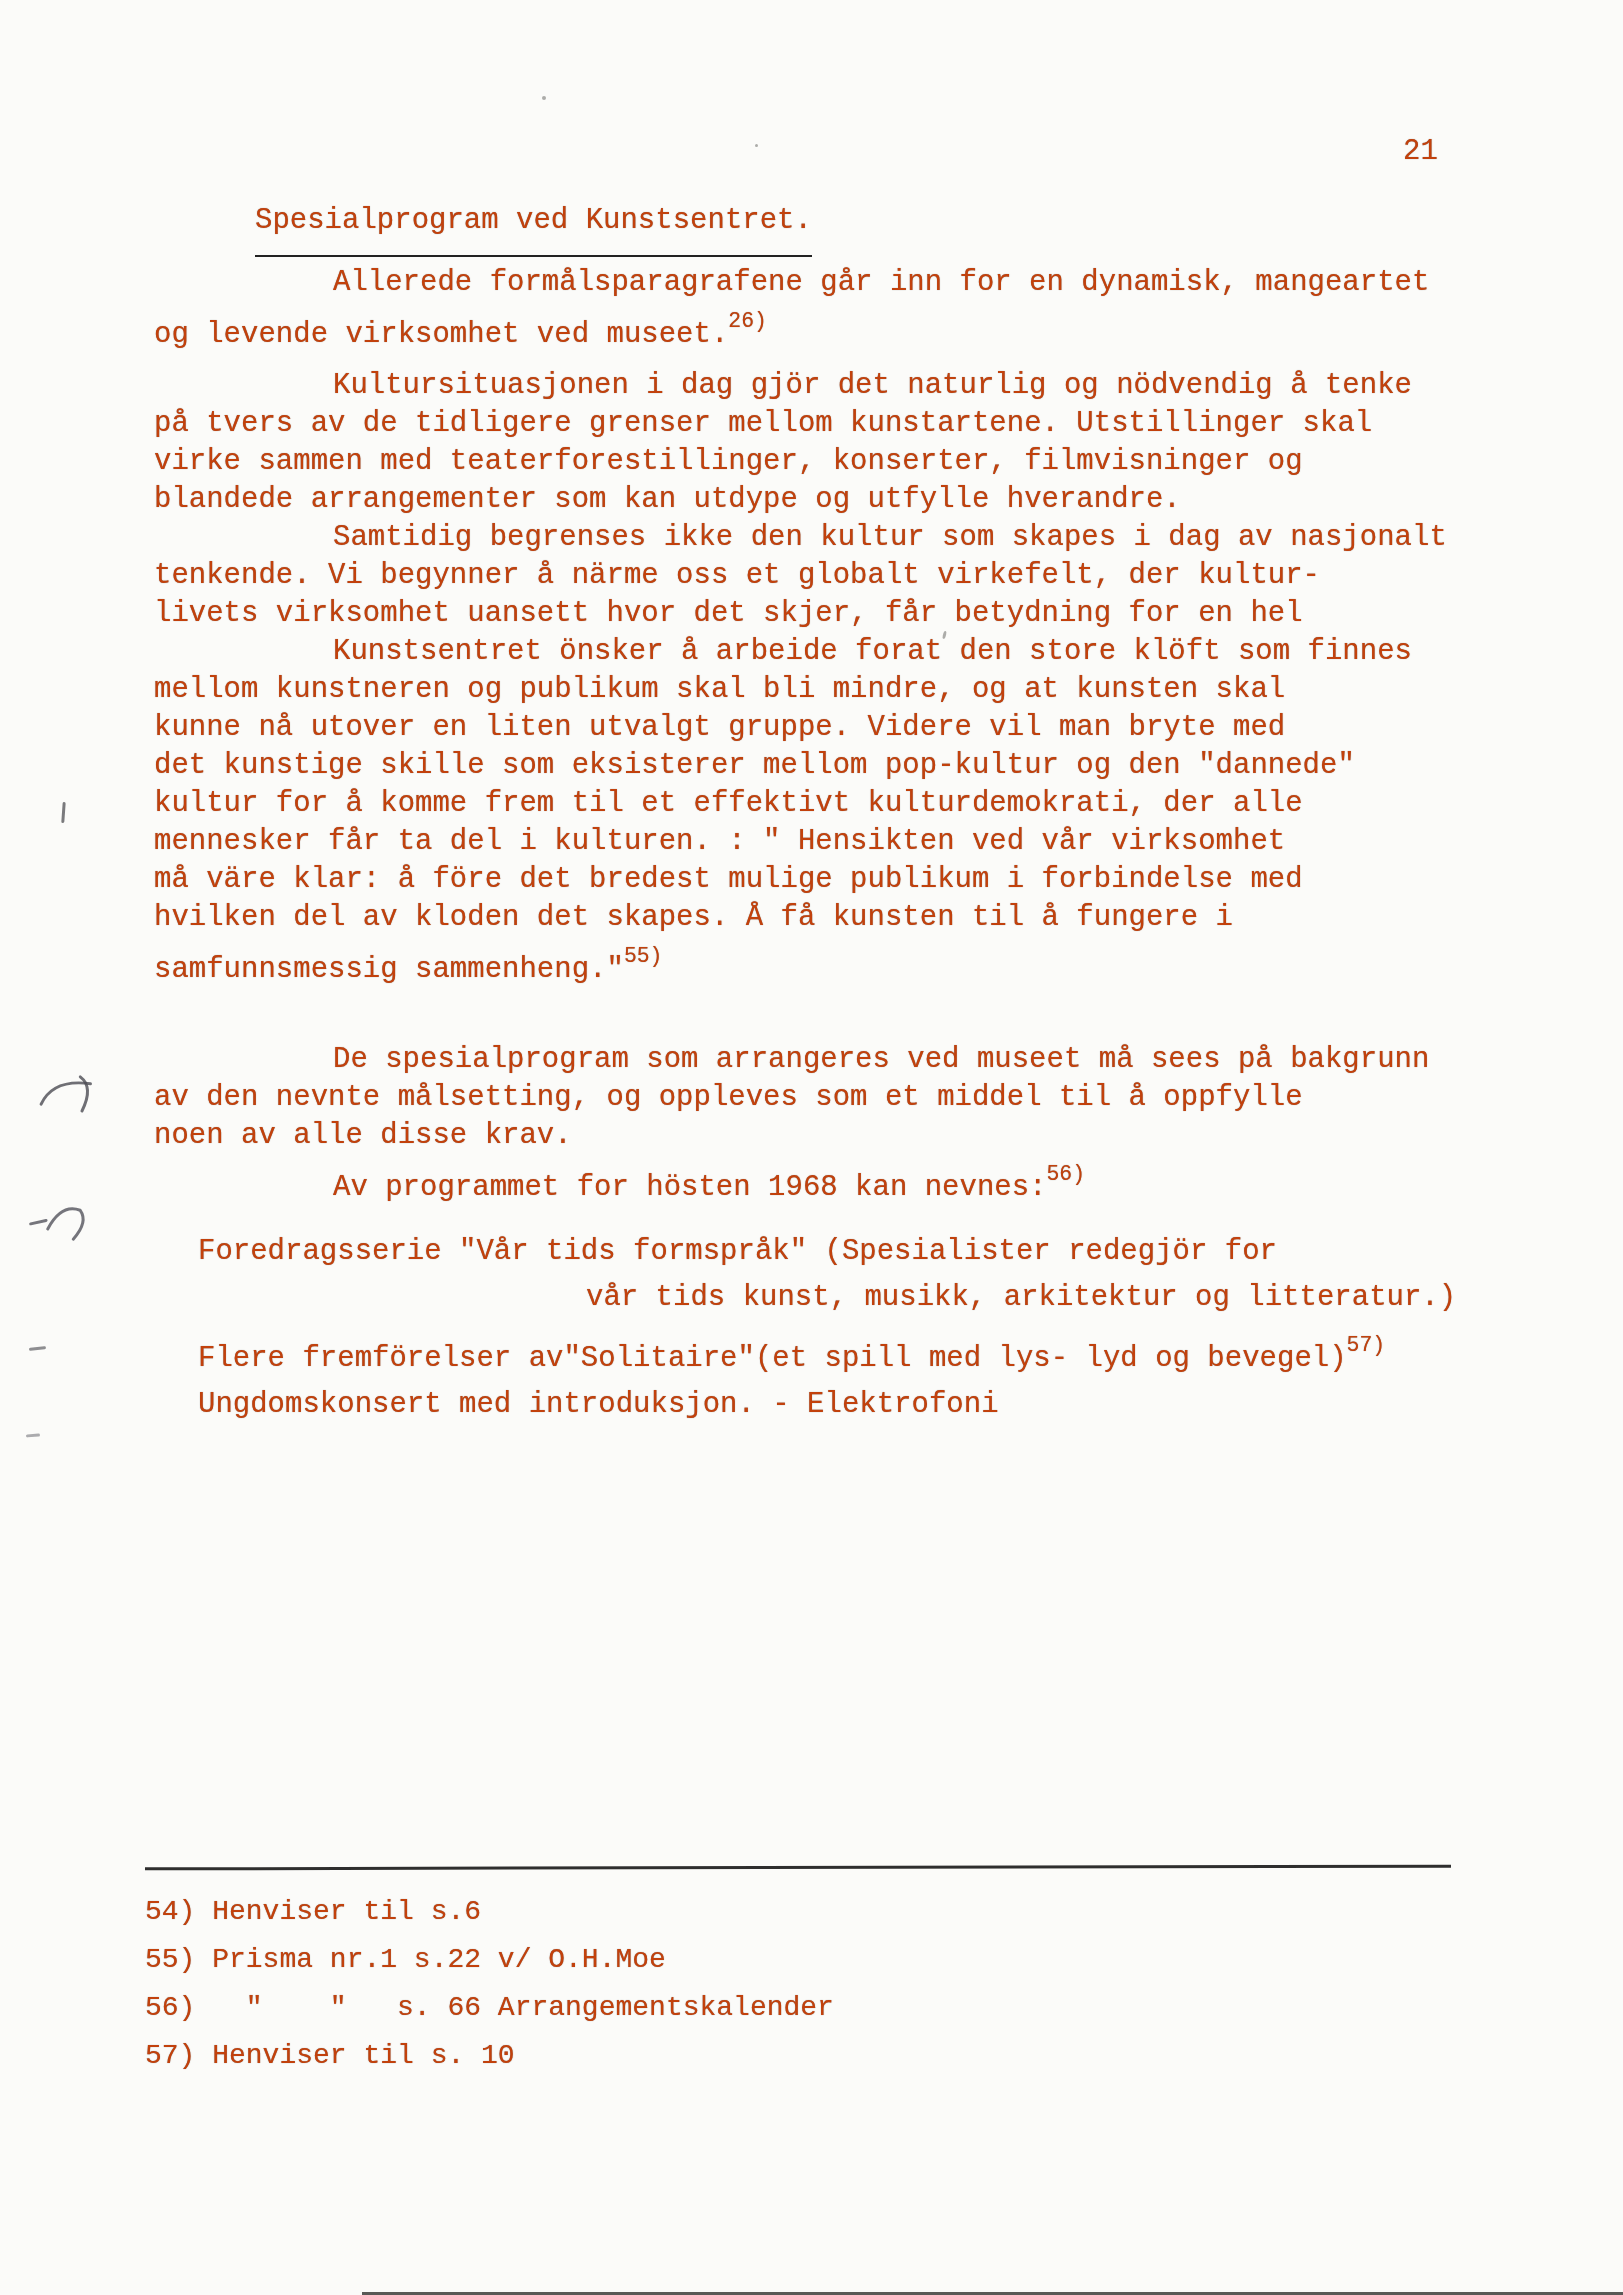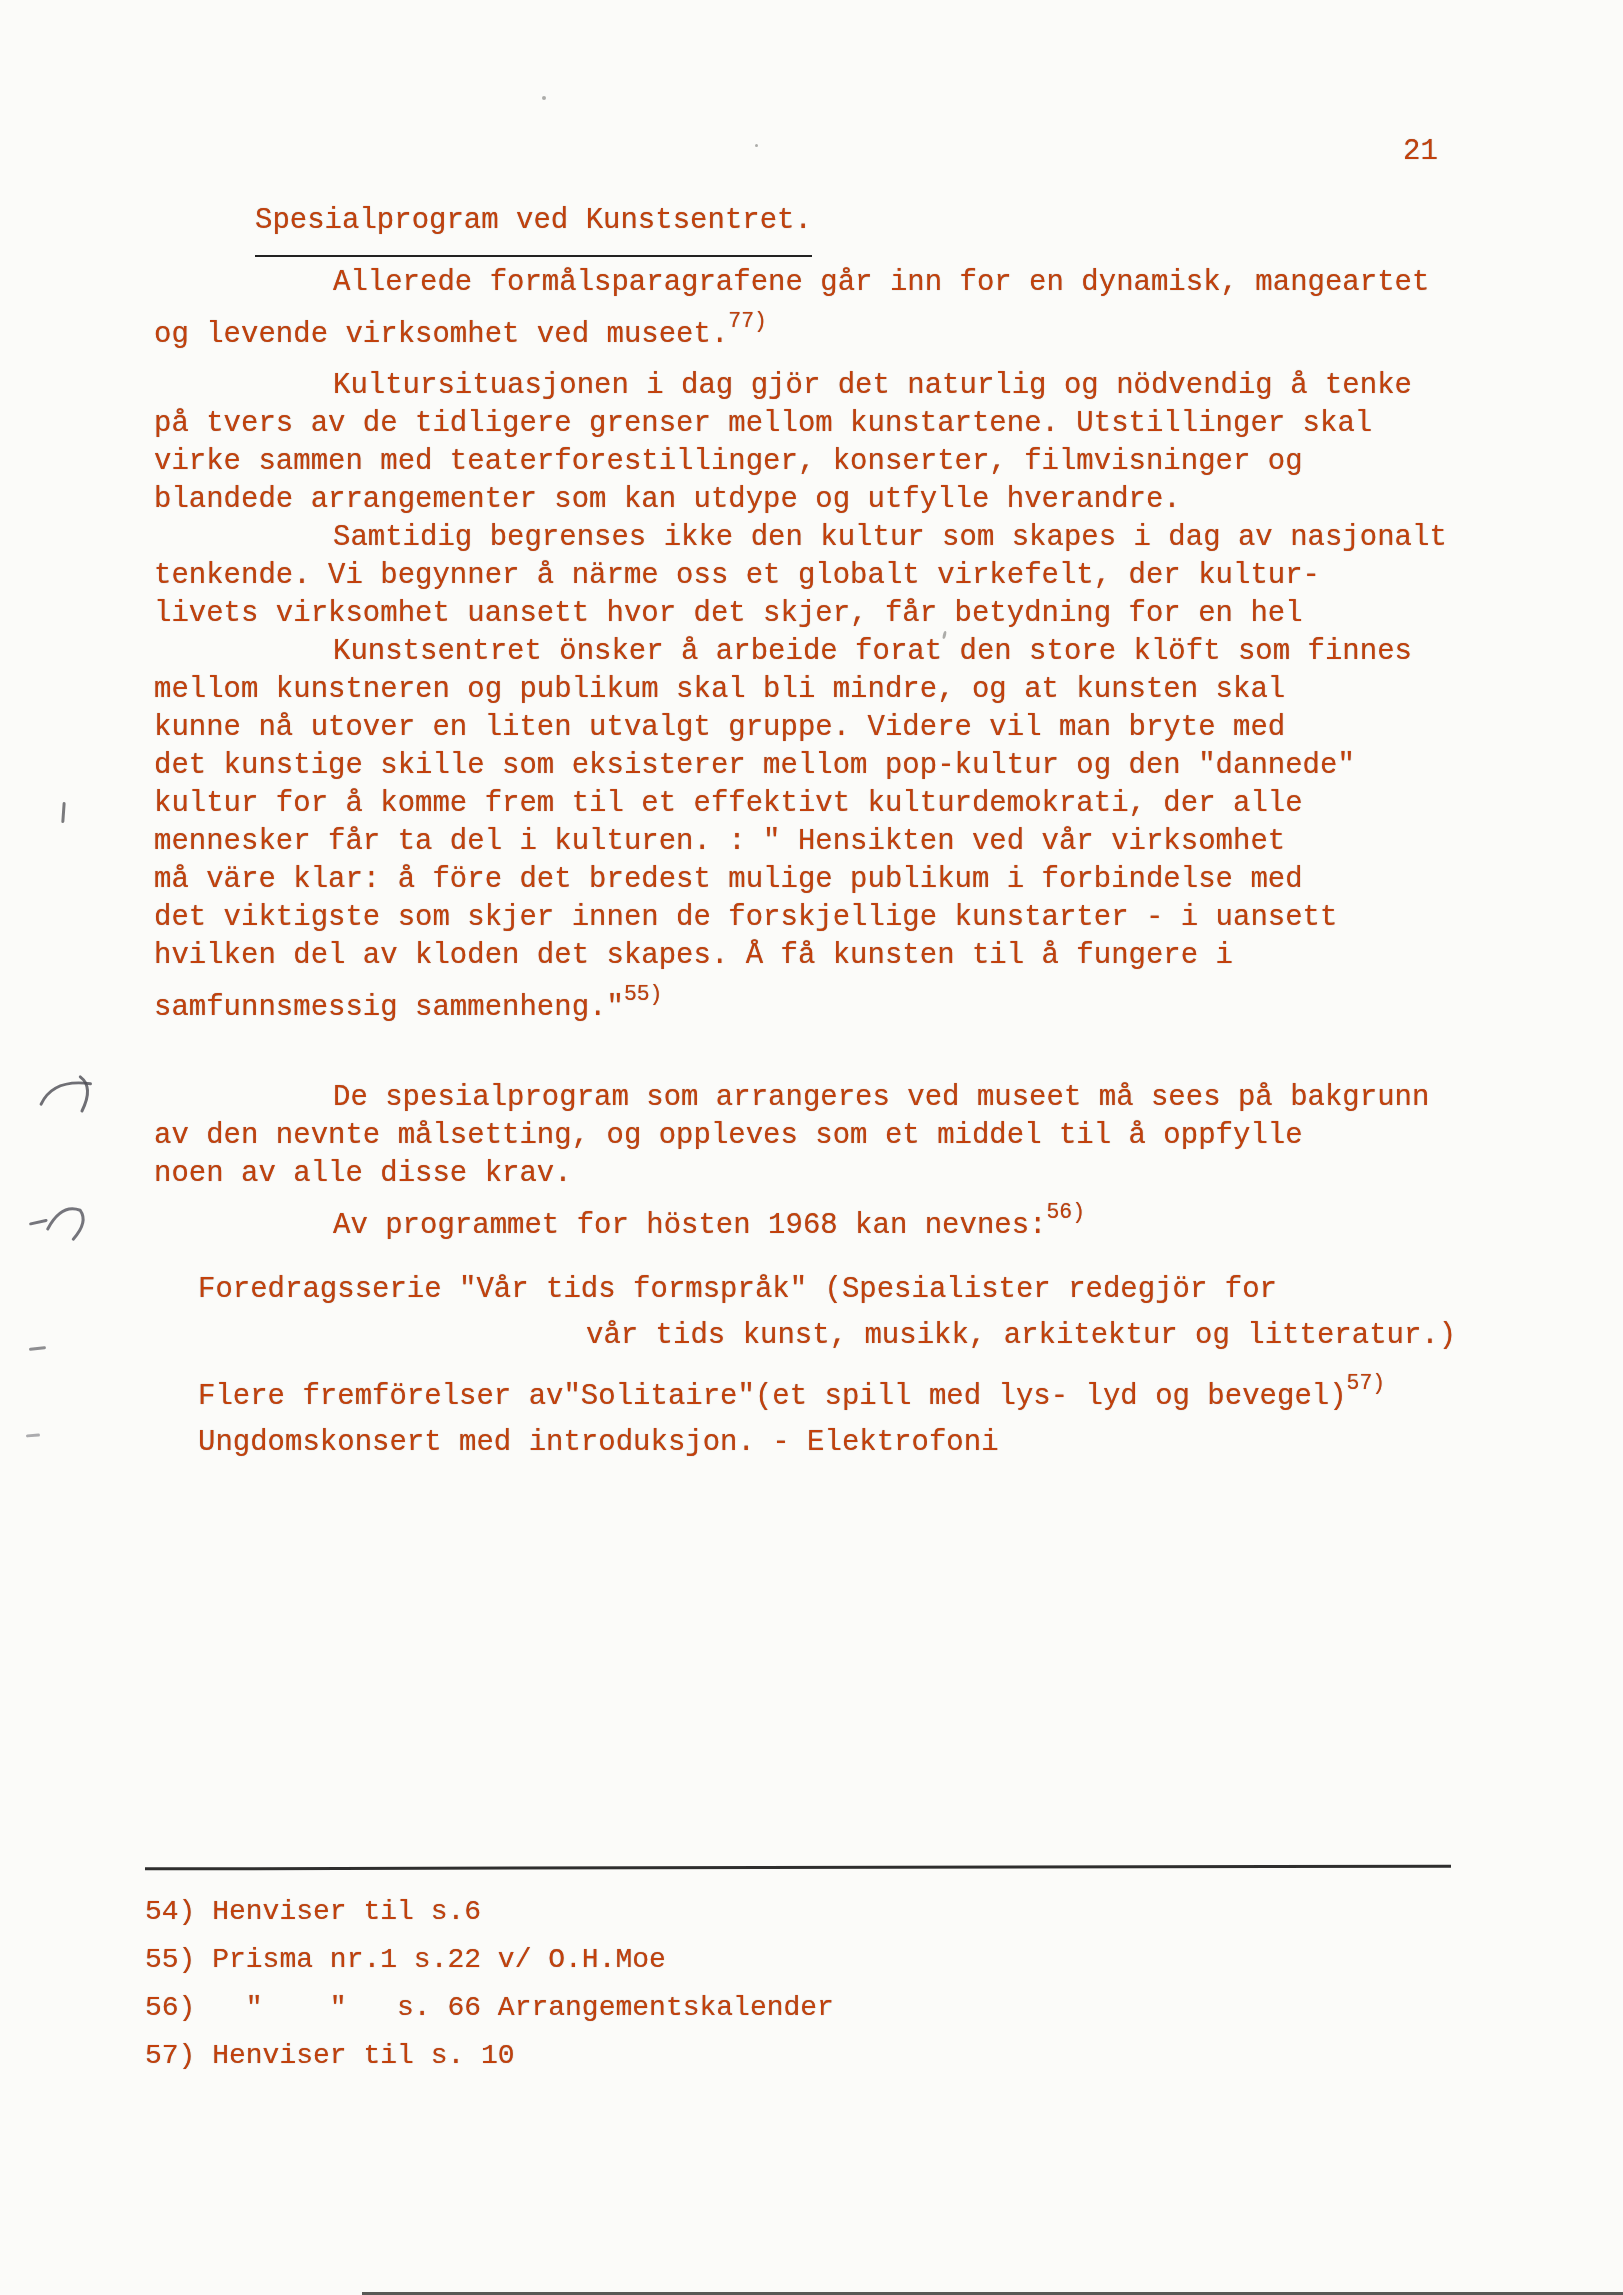--- a/index.html
+++ b/index.html
@@ -121,21 +121,21 @@
   <div class="page-number txt">21</div>
 
   <div class="content">
     <div class="heading-row">
       <span class="heading txt">Spesialprogram ved Kunstsentret.</span>
     </div>
     <div>
 
         <div class="line txt ind-para"><span class="line-text">Allerede formålsparagrafene går inn for en dynamisk, mangeartet</span></div>
 
-        <div class="line txt"><span class="line-text">og levende virksomhet ved museet.</span><sup class="fn line-sup">77)</sup></div>
+        <div class="line txt"><span class="line-text">og levende virksomhet ved museet.</span><sup class="fn line-sup">26)</sup></div>
 
         <div class="line txt ind-para" style="margin-top: 13.7px;"><span class="line-text">Kultursituasjonen i dag gjör det naturlig og nödvendig å tenke</span></div>
 
         <div class="line txt"><span class="line-text">på tvers av de tidligere grenser mellom kunstartene. Utstillinger skal</span></div>
 
         <div class="line txt"><span class="line-text">virke sammen med teaterforestillinger, konserter, filmvisninger og</span></div>
 
         <div class="line txt"><span class="line-text">blandede arrangementer som kan utdype og utfylle hverandre.</span></div>
 
         <div class="line txt ind-para"><span class="line-text">Samtidig begrenses ikke den kultur som skapes i dag av nasjonalt</span></div>
@@ -152,21 +152,20 @@
         <div class="line txt"><span class="line-text">kunne nå utover en liten utvalgt gruppe. Videre vil man bryte med</span></div>
 
         <div class="line txt"><span class="line-text">det kunstige skille som eksisterer mellom pop-kultur og den "dannede"</span></div>
 
         <div class="line txt"><span class="line-text">kultur for å komme frem til et effektivt kulturdemokrati, der alle</span></div>
 
         <div class="line txt"><span class="line-text">mennesker får ta del i kulturen. : " Hensikten ved vår virksomhet</span></div>
 
         <div class="line txt"><span class="line-text">må väre klar: å före det bredest mulige publikum i forbindelse med</span></div>
 
-        <div class="line txt"><span class="line-text">det viktigste som skjer innen de forskjellige kunstarter - i uansett</span></div>
 
         <div class="line txt"><span class="line-text">hvilken del av kloden det skapes. Å få kunsten til å fungere i</span></div>
 
         <div class="line txt"><span class="line-text">samfunnsmessig sammenheng."</span><sup class="fn line-sup">55)</sup></div>
 
         <div class="line txt ind-para" style="margin-top: 53px;"><span class="line-text">De spesialprogram som arrangeres ved museet må sees på bakgrunn</span></div>
 
         <div class="line txt"><span class="line-text">av den nevnte målsetting, og oppleves som et middel til å oppfylle</span></div>
 
         <div class="line txt"><span class="line-text">noen av alle disse krav.</span></div>

